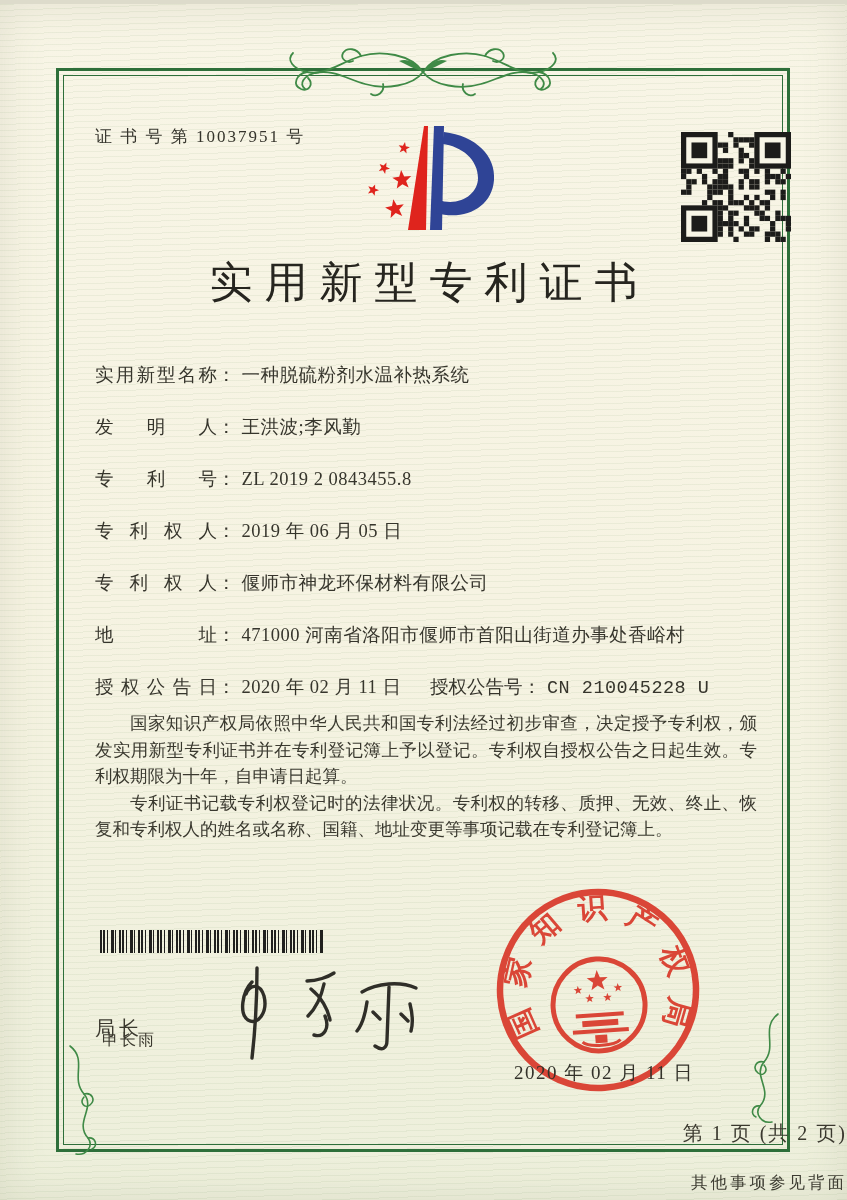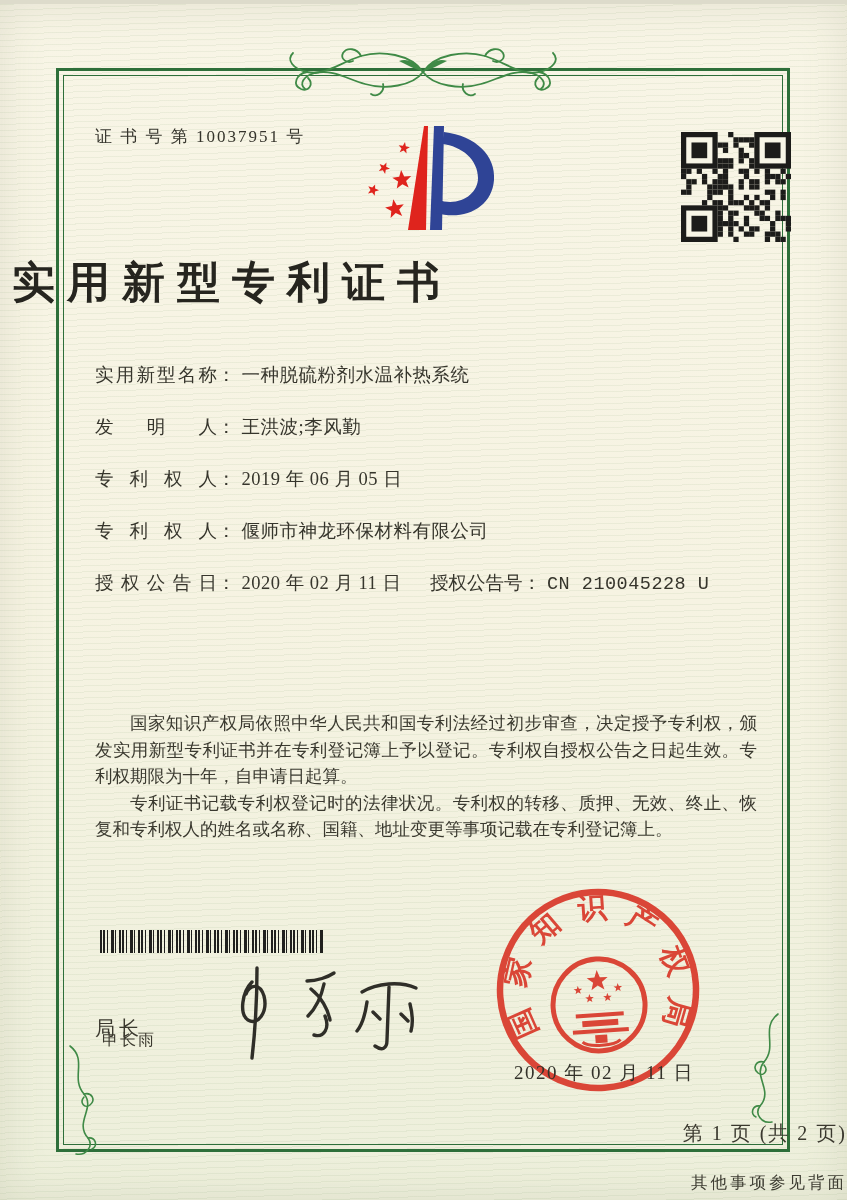--- a/index.html
+++ b/index.html
@@ -9,22 +9,22 @@
     box-shadow:inset 0 0 46px rgba(120,120,85,.16);}
   .page::before{content:"";position:absolute;inset:0;pointer-events:none;
     background:repeating-linear-gradient(178deg,rgba(125,160,110,.10) 0 1px,transparent 1px 6px);}
   .frame-outer{position:absolute;left:56px;top:64px;width:734px;height:1084px;
     border:3px solid #2e6f3a;box-sizing:border-box;}
   .frame-inner{position:absolute;left:63px;top:71px;width:720px;height:1070px;
     border:1px solid #2e6f3a;box-sizing:border-box;}
   .cert-no{position:absolute;left:95px;top:121px;font-size:17px;letter-spacing:2px;color:#35342c;}
   .logo{position:absolute;left:348px;top:114px;}
   .qr{position:absolute;left:681px;top:128px;}
-  .title{position:absolute;left:0;right:0;top:250px;margin:0;
-    font-size:43px;font-weight:700;letter-spacing:12px;padding-left:12px;color:#26251f;}
+  .title{position:absolute;left:0;right:0;top:250px;margin:0;text-align:center;
+    font-size:43px;font-weight:400;letter-spacing:12px;padding-left:12px;color:#26251f;}
   .fields{position:absolute;left:95px;top:358px;width:662px;font-size:18.5px;color:#36352c;}
   .frow{position:relative;height:26px;margin-bottom:26px;white-space:nowrap;}
   .flabel{display:inline-block;width:122px;text-align:justify;text-align-last:justify;}
   .fcolon{display:inline-block;margin-right:6px;}
   .fvalue{letter-spacing:.5px;}
   .grant2{position:absolute;left:335px;top:0;font-family:Liberation Mono, monospace;}
   .paras{position:absolute;left:95px;top:706px;width:662px;font-size:17.5px;
     line-height:26.5px;text-align:justify;color:#3a392f;}
   .paras p{margin:0;text-indent:2em;}
   .barcode{position:absolute;left:100px;top:926px;width:223px;height:23px;
@@ -247,24 +247,30 @@
   <h1 class="title">实用新型专利证书</h1>
 
   <div class="fields">
     <div class="frow">
       <span class="flabel">实用新型名称</span><span class="fcolon">：</span><span class="fvalue">一种脱硫粉剂水温补热系统</span>
     </div>
     <div class="frow">
       <span class="flabel">发明人</span><span class="fcolon">：</span><span class="fvalue">王洪波;李风勤</span>
     </div>
     <div class="frow">
+      <span class="flabel">专利号</span><span class="fcolon">：</span><span class="fvalue">ZL 2019 2 0843455.8</span>
+    </div>
+    <div class="frow">
       <span class="flabel">专利权人</span><span class="fcolon">：</span><span class="fvalue">2019 年 06 月 05 日</span>
     </div>
     <div class="frow">
       <span class="flabel">专利权人</span><span class="fcolon">：</span><span class="fvalue">偃师市神龙环保材料有限公司</span>
+    </div>
+    <div class="frow">
+      <span class="flabel">地址</span><span class="fcolon">：</span><span class="fvalue">471000 河南省洛阳市偃师市首阳山街道办事处香峪村</span>
     </div>
     <div class="frow">
       <span class="flabel">授权公告日</span><span class="fcolon">：</span><span class="fvalue">2020 年 02 月 11 日</span>
       <span class="grant2">
         <span>授权公告号</span><span class="fcolon">：</span><span class="fvalue">CN 210045228 U</span>
       </span>
     </div>
   </div>
 
   <div class="paras">

